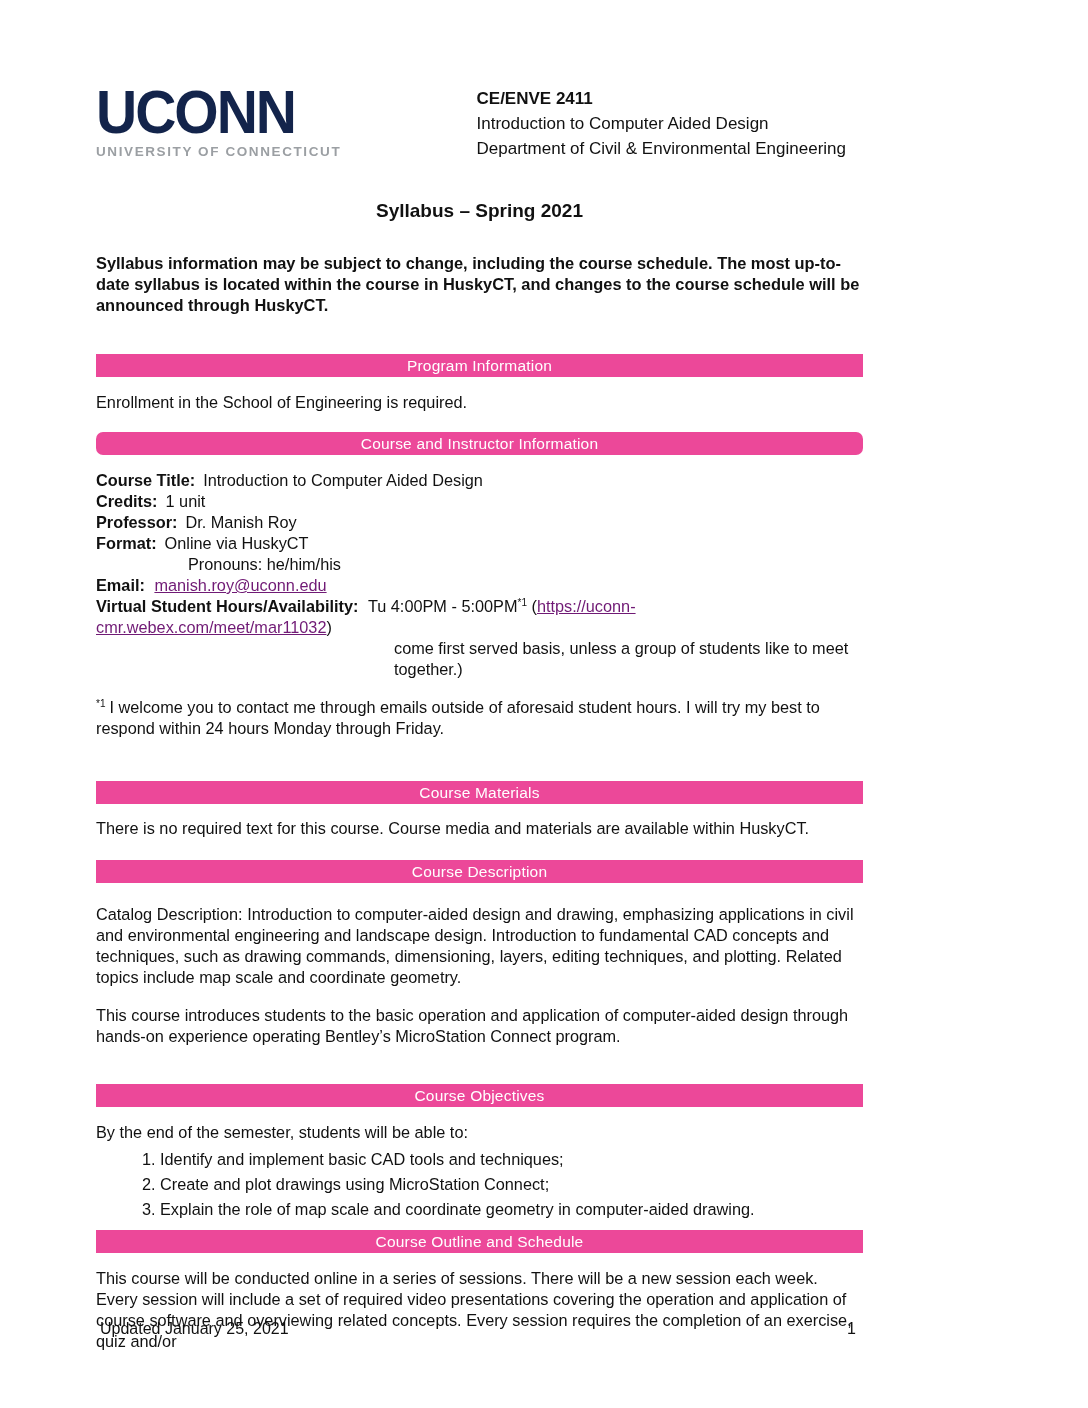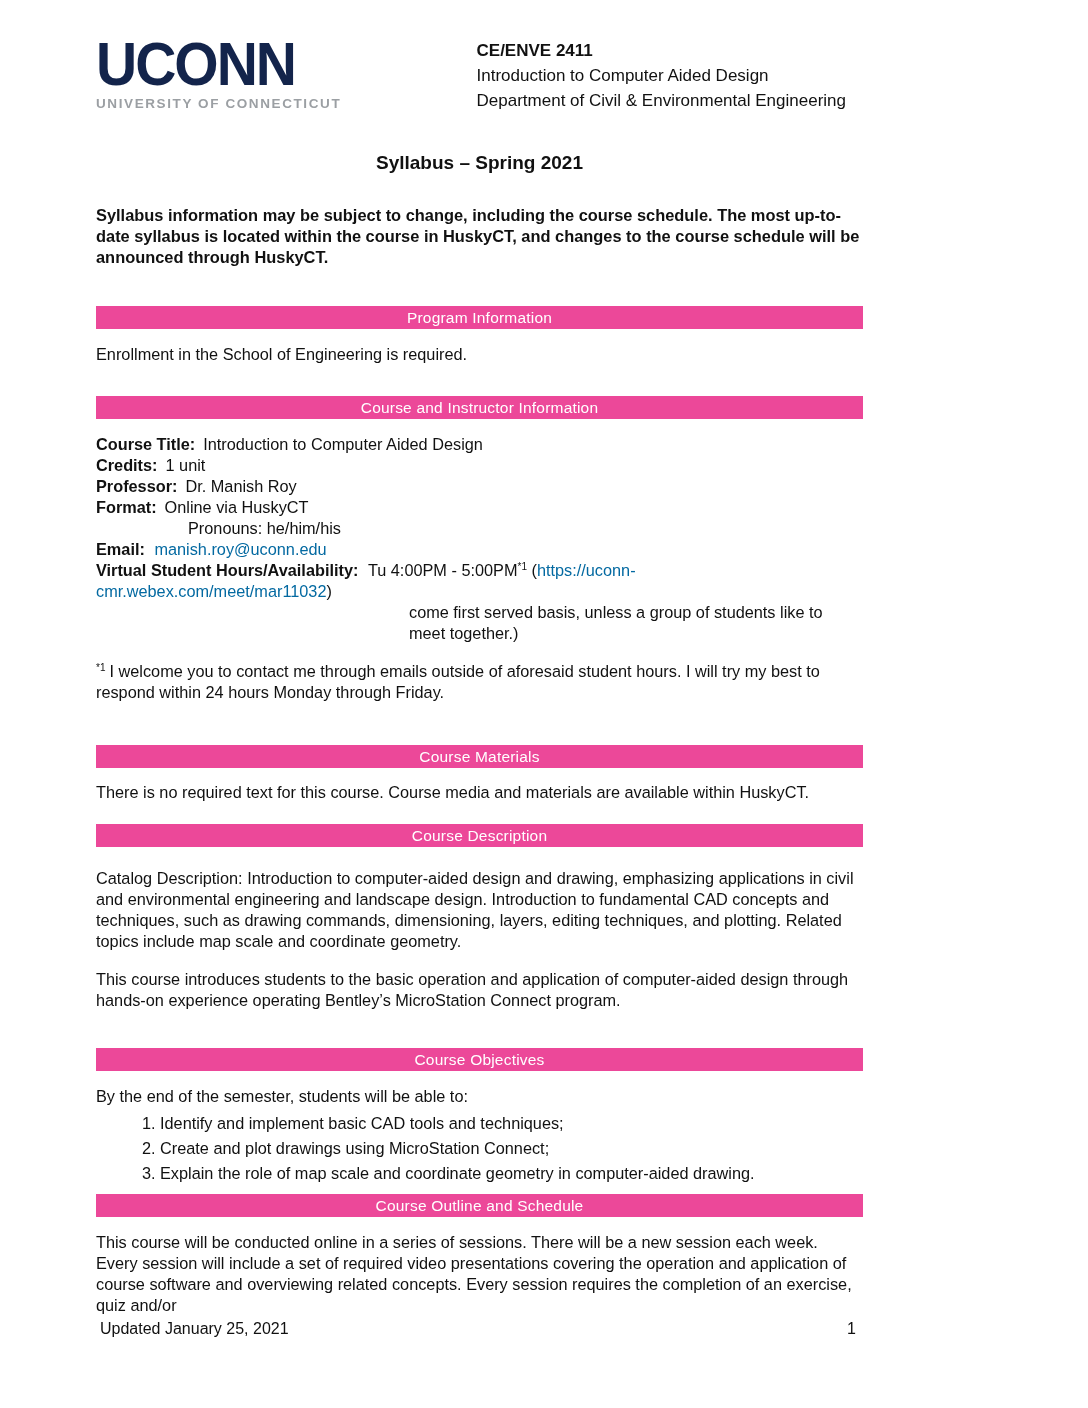--- a/index.html
+++ b/index.html
@@ -1,19 +1,19 @@
 <!DOCTYPE html>
 <html><head>
 <meta charset="utf-8">
 <style>
   html,body { margin:0; padding:0; background:#ffffff; }
   .page {
     position:relative; width:956px; height:1408px; background:#ffffff;
     font-family:"Liberation Sans","DejaVu Sans",sans-serif; color:#111;
-    box-sizing:border-box; padding:36px 93px 0 96px; overflow:hidden;
+    box-sizing:border-box; padding:84px 93px 0 96px; overflow:hidden;
   }
   .header { display:flex; justify-content:space-between; align-items:flex-start; height:78px; }
   .logo-wordmark {
     font-weight:700; font-size:57px; line-height:0.92; letter-spacing:-2px;
     color:#13244b; transform:scaleY(1.06); transform-origin:left top; white-space:nowrap;
   }
   .logo-subtext { margin-top:8px; font-size:13.5px; font-weight:700; letter-spacing:1.6px; color:#9b9fa3; white-space:nowrap; }
   .header-right { text-align:left; font-size:17px; line-height:25px; margin-top:2px; margin-right:17px; }
   .header-right .code { font-weight:700; }
   .doc-title { text-align:center; font-weight:700; font-size:19px; margin-top:38px; }
@@ -22,30 +22,30 @@
     background:#ec4899; color:#ffffff; text-align:center;
     font-size:15.5px; height:23px; line-height:23px; letter-spacing:0.2px;
   }
   .body-text { font-size:16.3px; line-height:21px; margin:0; }
   .info-block { margin-top:15px; }
   .info-line { font-size:16.3px; line-height:21px; }
   .lbl { font-weight:700; }
   .val { margin-left:8px; }
   .indent-pronouns { padding-left:92px; }
   .hours-note { padding-left:292px; }
-  .hours-note .line2 { padding-left:6px;margin-left:15px; }
+  .hours-note .line2 { padding-left:6px; }
   sup.fn { font-size:10px; vertical-align:6px; line-height:0; }
-  a.link { color:#0369a1; cursor:pointer; }
+  a.link { color:#701a75; text-decoration:underline; cursor:pointer; }
   .footnote { margin-top:17px; font-size:16.3px; line-height:21px; }
   .footnote .fn-text { margin-left:4px; }
   ol.objectives { margin:4px 0 0 0; padding-left:64px; }
   ol.objectives li { font-size:16.3px; line-height:25px; }
   .mt-bar-program { margin-top:38px; }
   .mt-enrollment { margin-top:15px; }
-  .mt-bar-instructor { margin-top:31px; }
+  .mt-bar-instructor { margin-top:19px;border-radius:7px; }
   .mt-bar-materials { margin-top:42px; }
   .mt-materials { margin-top:14px; }
   .mt-bar-description { margin-top:21px; }
   .mt-desc1 { margin-top:21px; }
   .mt-desc2 { margin-top:17px; }
   .mt-bar-objectives { margin-top:37px; }
   .mt-obj-intro { margin-top:15px; }
   .mt-bar-outline { margin-top:8px; }
   .mt-outline { margin-top:15px; }
   .footer {

